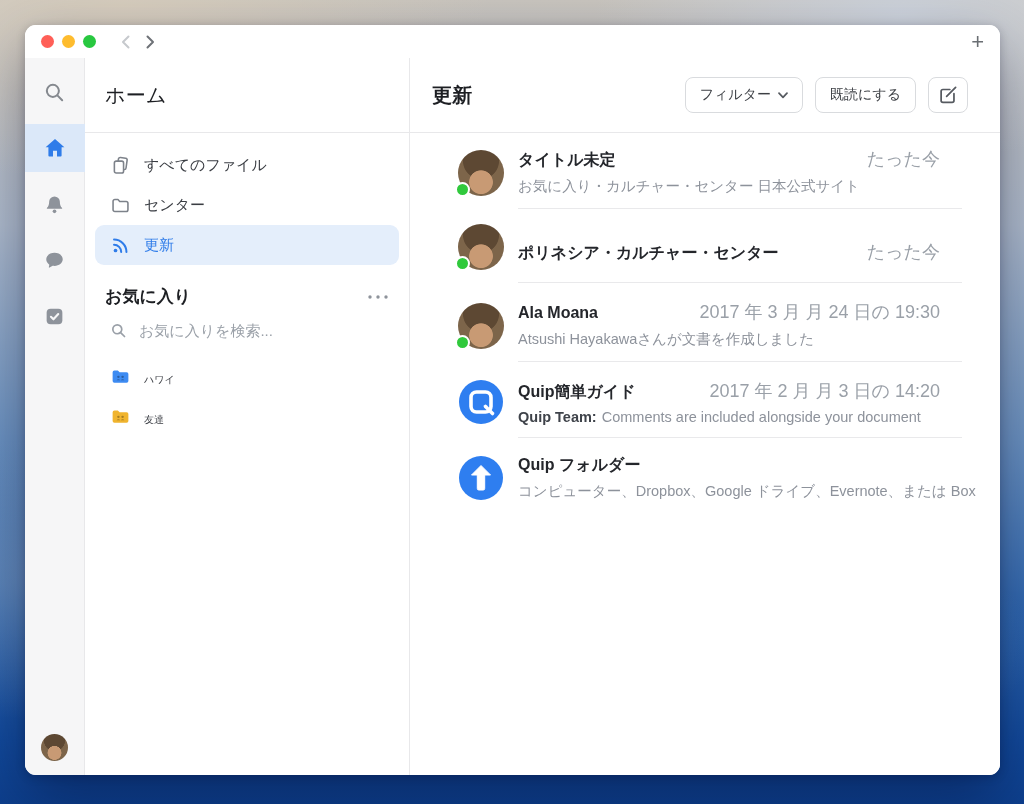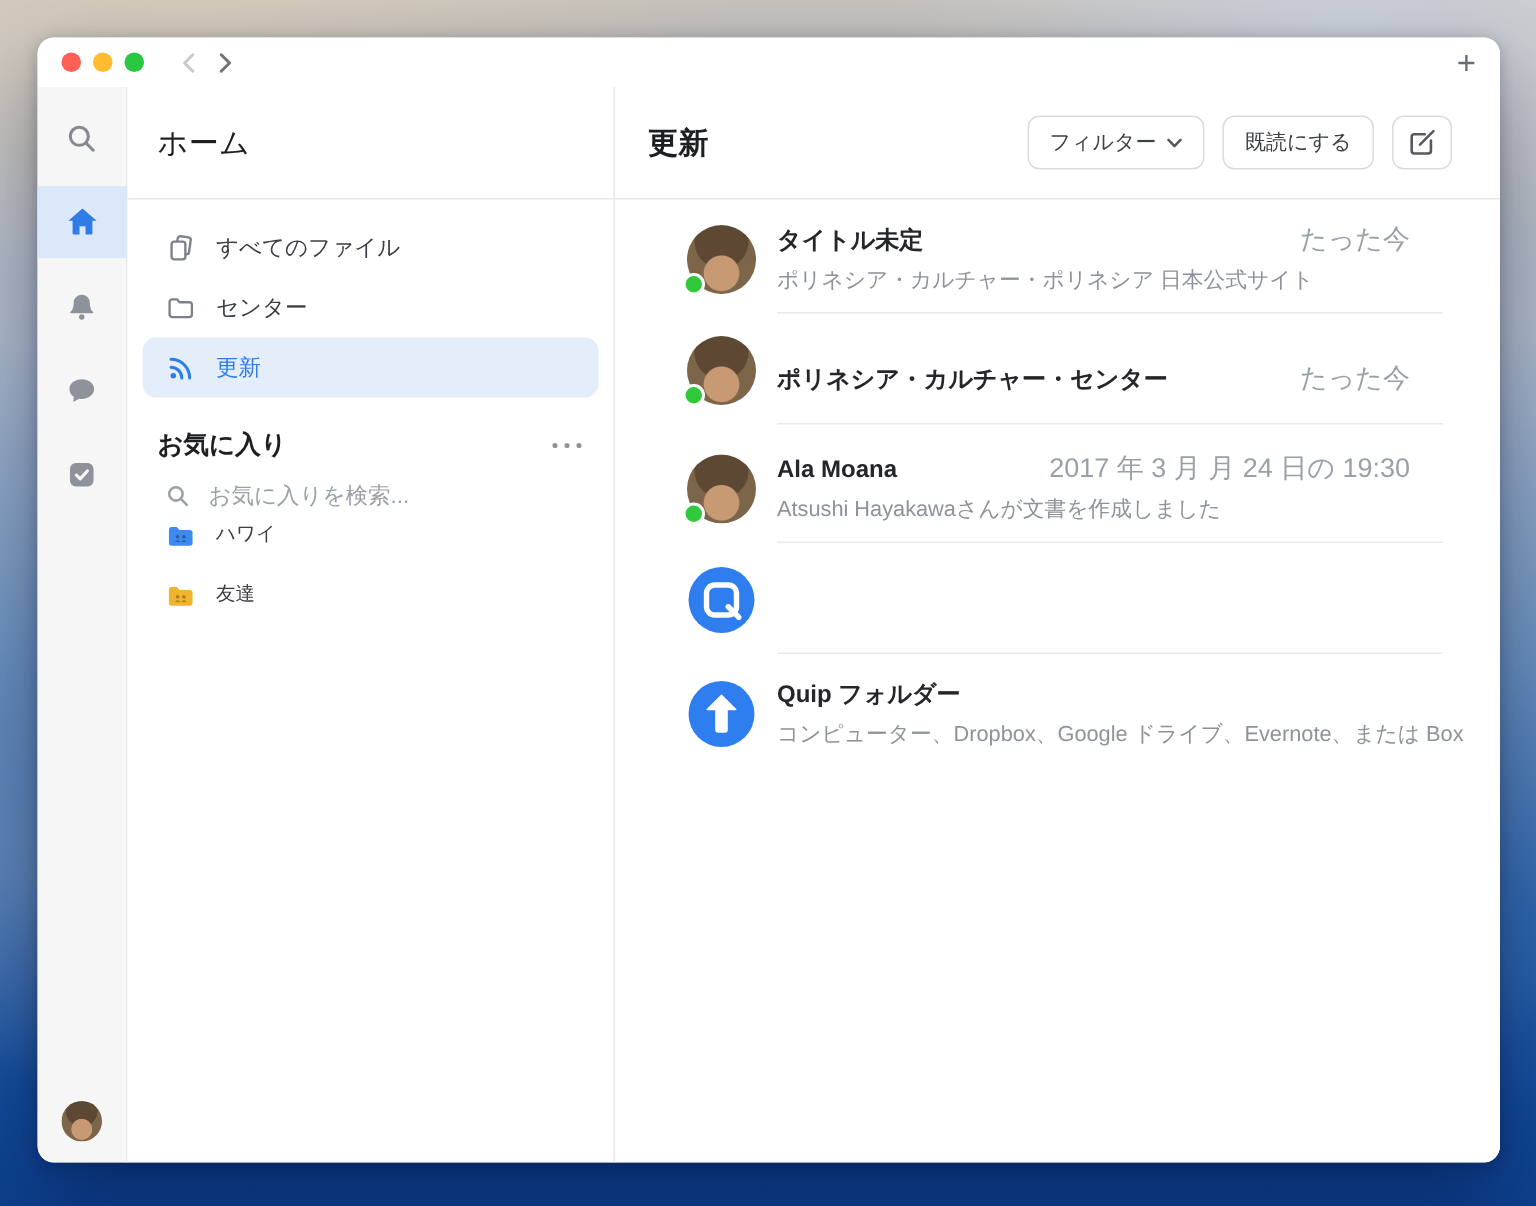--- a/index.html
+++ b/index.html
@@ -39,21 +39,21 @@
   .pane-header { height:75px; display:flex; align-items:center; padding:0 20px; border-bottom:1px solid #e8e8ea; }
   .pane-title { font-size:20px; font-weight:400; color:#1d1f23; letter-spacing:.3px; }
   .side-nav { padding:12px 10px 0 10px;text-align:center; }
   .side-item { display:flex; align-items:center; gap:13px; height:40px; padding:0 15px; border-radius:9px; font-size:15px; color:#3a3d43; cursor:default; }
   .side-item.selected { background:#e4eefb; color:#2f7ce9; }
   .fav-head { display:flex; align-items:center; justify-content:space-between; padding:20px 20px 6px 20px; }
   .fav-title { font-size:17px; font-weight:700; color:#1d1f23; }
   .fav-search { display:flex; align-items:flex-end; gap:12px; padding:8px 25px; }
   .fav-search input { border:none; outline:none; font-size:15px; color:#3a3d43; width:200px; background:transparent; font-family:inherit; }
   .fav-search input::placeholder { color:#9aa0a8; }
-  .fav-item { display:flex; align-items:flex-start; gap:13px; height:40px; padding:0 25px; font-size:13px; color:#3a3d43; cursor:default; }
+  .fav-item { display:flex; align-items:flex-end; gap:13px; height:40px; padding:0 25px; font-size:10px; color:#3a3d43; cursor:default; }
   
   .main { flex:1; background:#fff; display:flex; flex-direction:column; overflow:hidden; }
   .main-header { height:75px; display:flex; align-items:center; padding:0 32px 0 22px; border-bottom:1px solid #e8e8ea; gap:12px; }
   .main-title { font-size:20px; font-weight:700; color:#1d1f23; margin-right:auto; letter-spacing:.3px; }
   .btn { display:flex; align-items:center; gap:7px; background:#fff; border:1px solid #d9dbde; border-radius:8px; padding:0 14px; height:36px; font-size:14px; color:#3c3f44; font-family:inherit; cursor:default; }
   .icon-btn { width:40px; justify-content:center; padding:0; }
   
   .updates { flex:1; overflow:hidden; }
   .update-row { display:flex; gap:14px; padding:12px 60px 9px 48px; align-items:flex-end; cursor:default; }
   .u-avatar { position:relative; width:46px; height:46px; flex:none; }
@@ -253,21 +253,21 @@
         <div class="update-row">
           <div class="u-avatar">
             <div class="photo"></div>
             <span class="presence"></span>
           </div>
           <div class="u-body">
             <div class="u-top">
               <span class="u-title">タイトル未定</span>
               <span class="u-time">たった今</span>
             </div>
-            <div class="u-sub">ポリネシア・カルチャー・ポリネシア 日本公式サイト</div>
+            <div class="u-sub">お気に入り・カルチャー・センター 日本公式サイト</div>
           </div>
         </div>
         <div class="update-sep"></div>
 
         <div class="update-row">
           <div class="u-avatar">
             <div class="photo"></div>
             <span class="presence"></span>
           </div>
           <div class="u-body">
@@ -296,20 +296,27 @@
         <div class="update-sep"></div>
 
         <div class="update-row">
           <span class="badge-icon">
             <svg width="46" height="46" viewBox="0 0 46 46">
                 <circle cx="23" cy="23" r="22" fill="#2e7ef0"></circle>
                 <rect x="13" y="13" width="20" height="20" rx="5.5" fill="none" stroke="#ffffff" stroke-width="3.6"></rect>
                 <line x1="27.5" y1="27.5" x2="34.5" y2="34.5" stroke="#ffffff" stroke-width="3.6" stroke-linecap="round"></line>
               </svg>
           </span>
+          <div class="u-body">
+            <div class="u-top">
+              <span class="u-title">Quip簡単ガイド</span>
+              <span class="u-time">2017 年 2 月 月 3 日の 14:20</span>
+            </div>
+            <div class="u-sub"><span class="sub-prefix">Quip Team:</span><span>Comments are included alongside your document</span></div>
+          </div>
         </div>
         <div class="update-sep"></div>
 
         <div class="update-row">
           <span class="badge-icon">
             <svg width="46" height="46" viewBox="0 0 46 46">
                 <circle cx="23" cy="23" r="22" fill="#2e7ef0"></circle>
                 <path d="M23 10.5 L32.5 20 h-5.8 v13.5 a1.5 1.5 0 0 1-1.5 1.5 h-4.4 a1.5 1.5 0 0 1-1.5-1.5 V20 h-5.8 Z" fill="#ffffff" stroke="#ffffff" stroke-width="1" stroke-linejoin="round"></path>
               </svg>
           </span>

